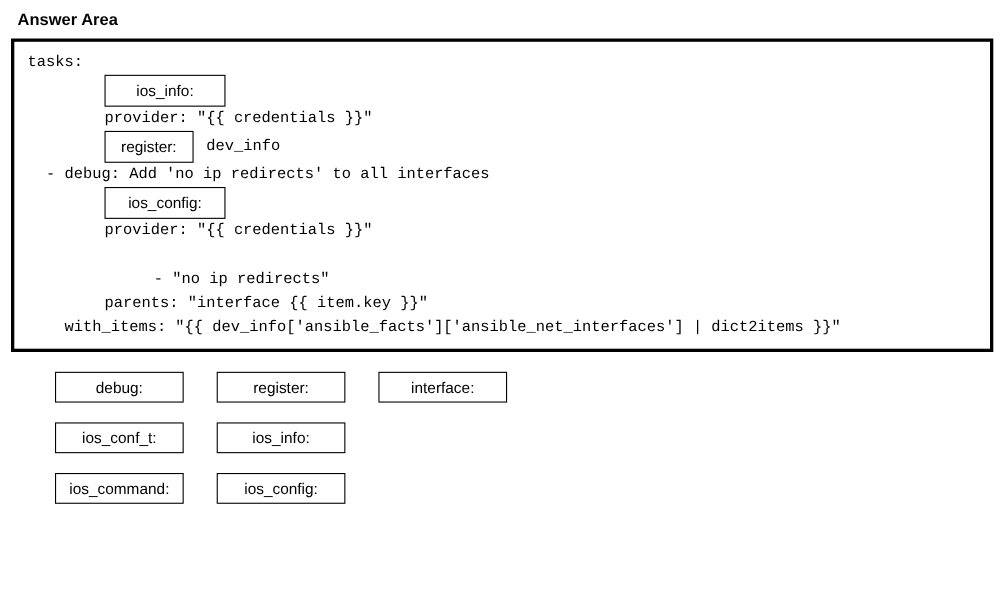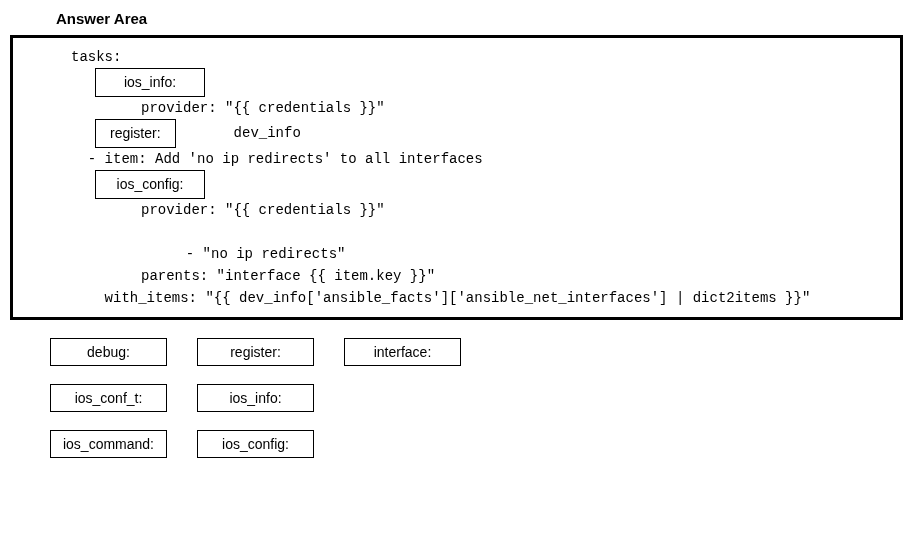--- a/index.html
+++ b/index.html
@@ -11,21 +11,20 @@
       font-family: Arial, sans-serif;
       background: white;
       padding: 10px;
       width: 913px;
     }
     .title {
       font-weight: bold;
       font-size: 15px;
       margin-bottom: 8px;
       padding-left: 6px;
-      margin-left: 40px;
     }
     .code-box {
       border: 3px solid black;
       padding: 8px 12px;
       font-family: "Courier New", monospace;
       font-size: 14px;
       line-height: 1.5;
     }
     .code-line {
       white-space: pre;
@@ -68,39 +67,38 @@
       border: 1.5px solid black;
       padding: 5px 0;
       font-family: Arial, sans-serif;
       font-size: 14px;
       background: white;
       width: 117px;
       text-align: center;
     }
     .pre-text {
       font-family: "Courier New", monospace;
-      margin-left: 46px;
     }
   </style>
 </head>
 <body>
 
 <div class="title">Answer Area</div>
 
 <div class="code-box">
   <div class="code-line"><span class="pre-text">tasks:</span></div>
   <div class="code-line indent-2">
     <span class="inline-box">ios_info:</span>
   </div>
   <div class="code-line indent-2"><span class="pre-text">provider: "{{ credentials }}"</span></div>
   <div class="code-line indent-2">
     <span class="inline-box-narrow">register:</span>
     <span class="pre-text">dev_info</span>
   </div>
-  <div class="code-line"><span class="pre-text">  - item: Add 'no ip redirects' to all interfaces</span></div>
+  <div class="code-line"><span class="pre-text">  - debug: Add 'no ip redirects' to all interfaces</span></div>
   <div class="code-line indent-2">
     <span class="inline-box">ios_config:</span>
   </div>
   <div class="code-line indent-2"><span class="pre-text">provider: "{{ credentials }}"</span></div>
   <div class="code-line" style="height:14px"></div>
   <div class="code-line indent-3"><span class="pre-text">  - "no ip redirects"</span></div>
   <div class="code-line indent-2"><span class="pre-text">parents: "interface {{ item.key }}"</span></div>
   <div class="code-line"><span class="pre-text">    with_items: "{{ dev_info['ansible_facts']['ansible_net_interfaces'] | dict2items }}"</span></div>
 </div>
 

